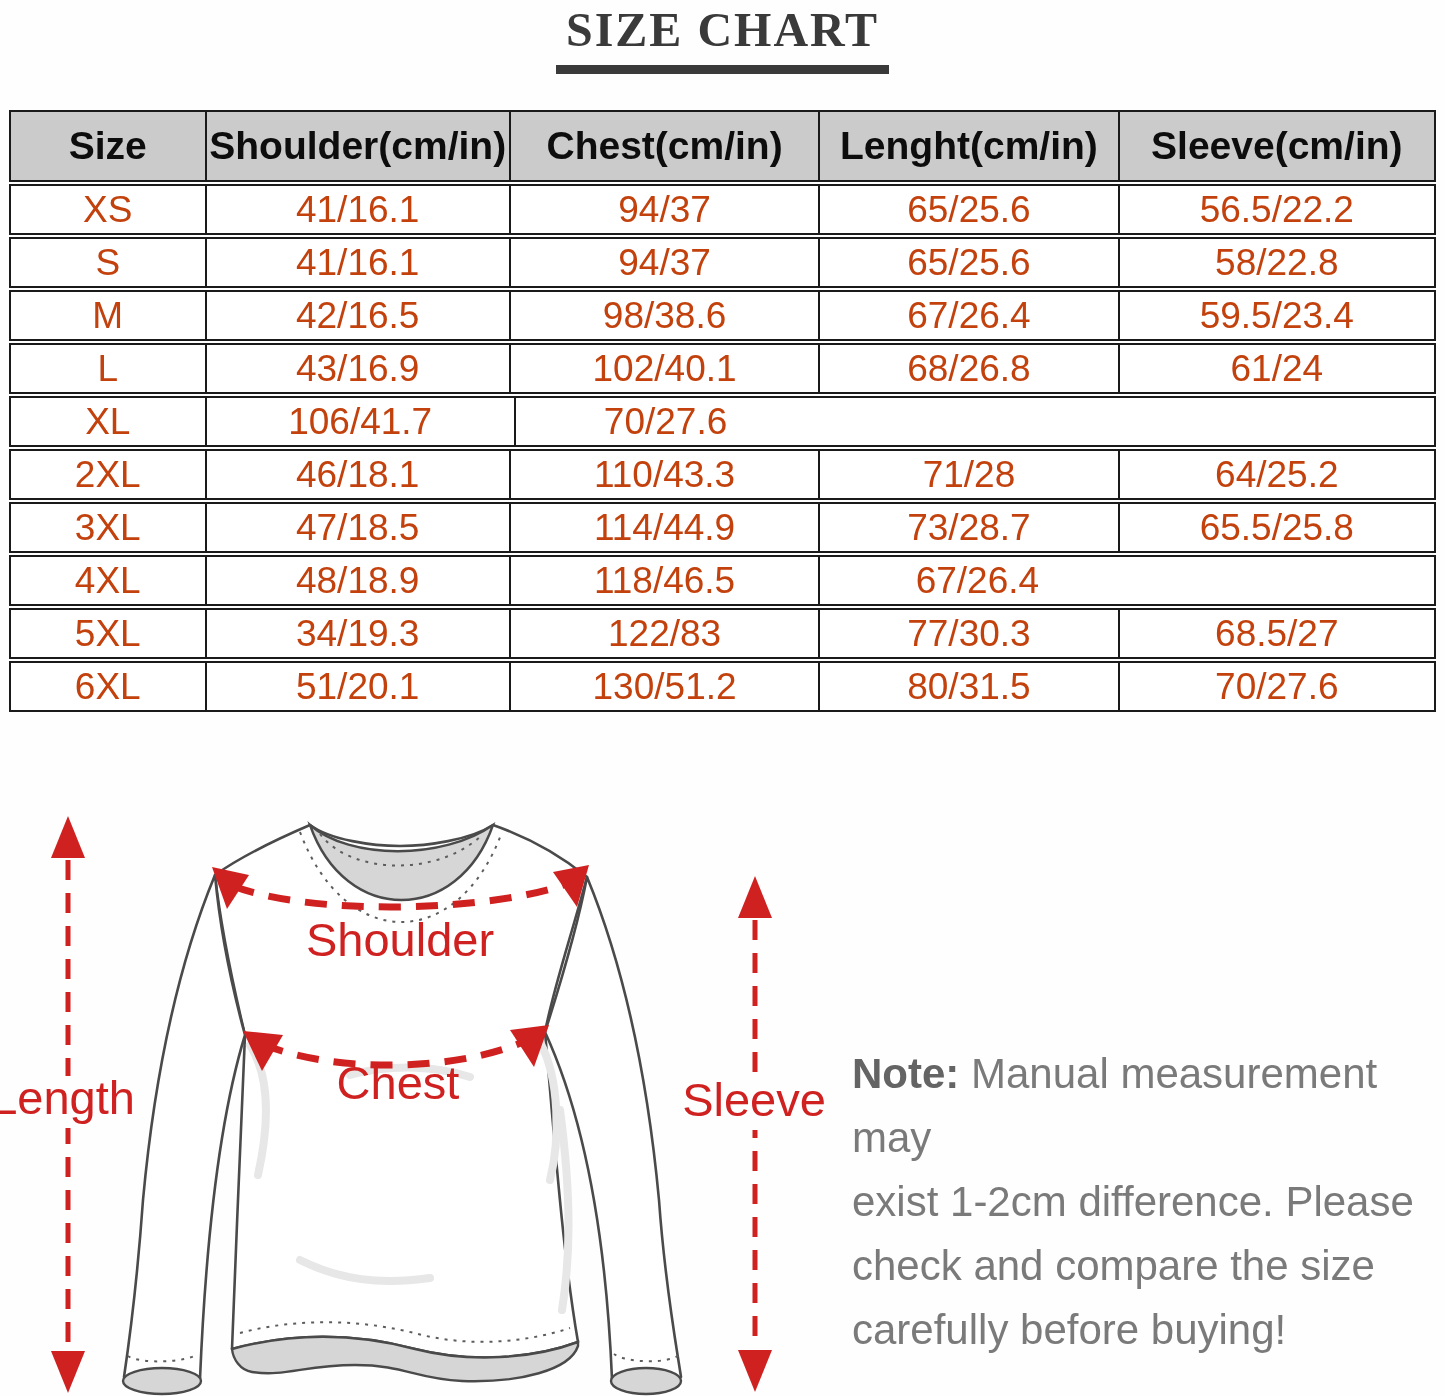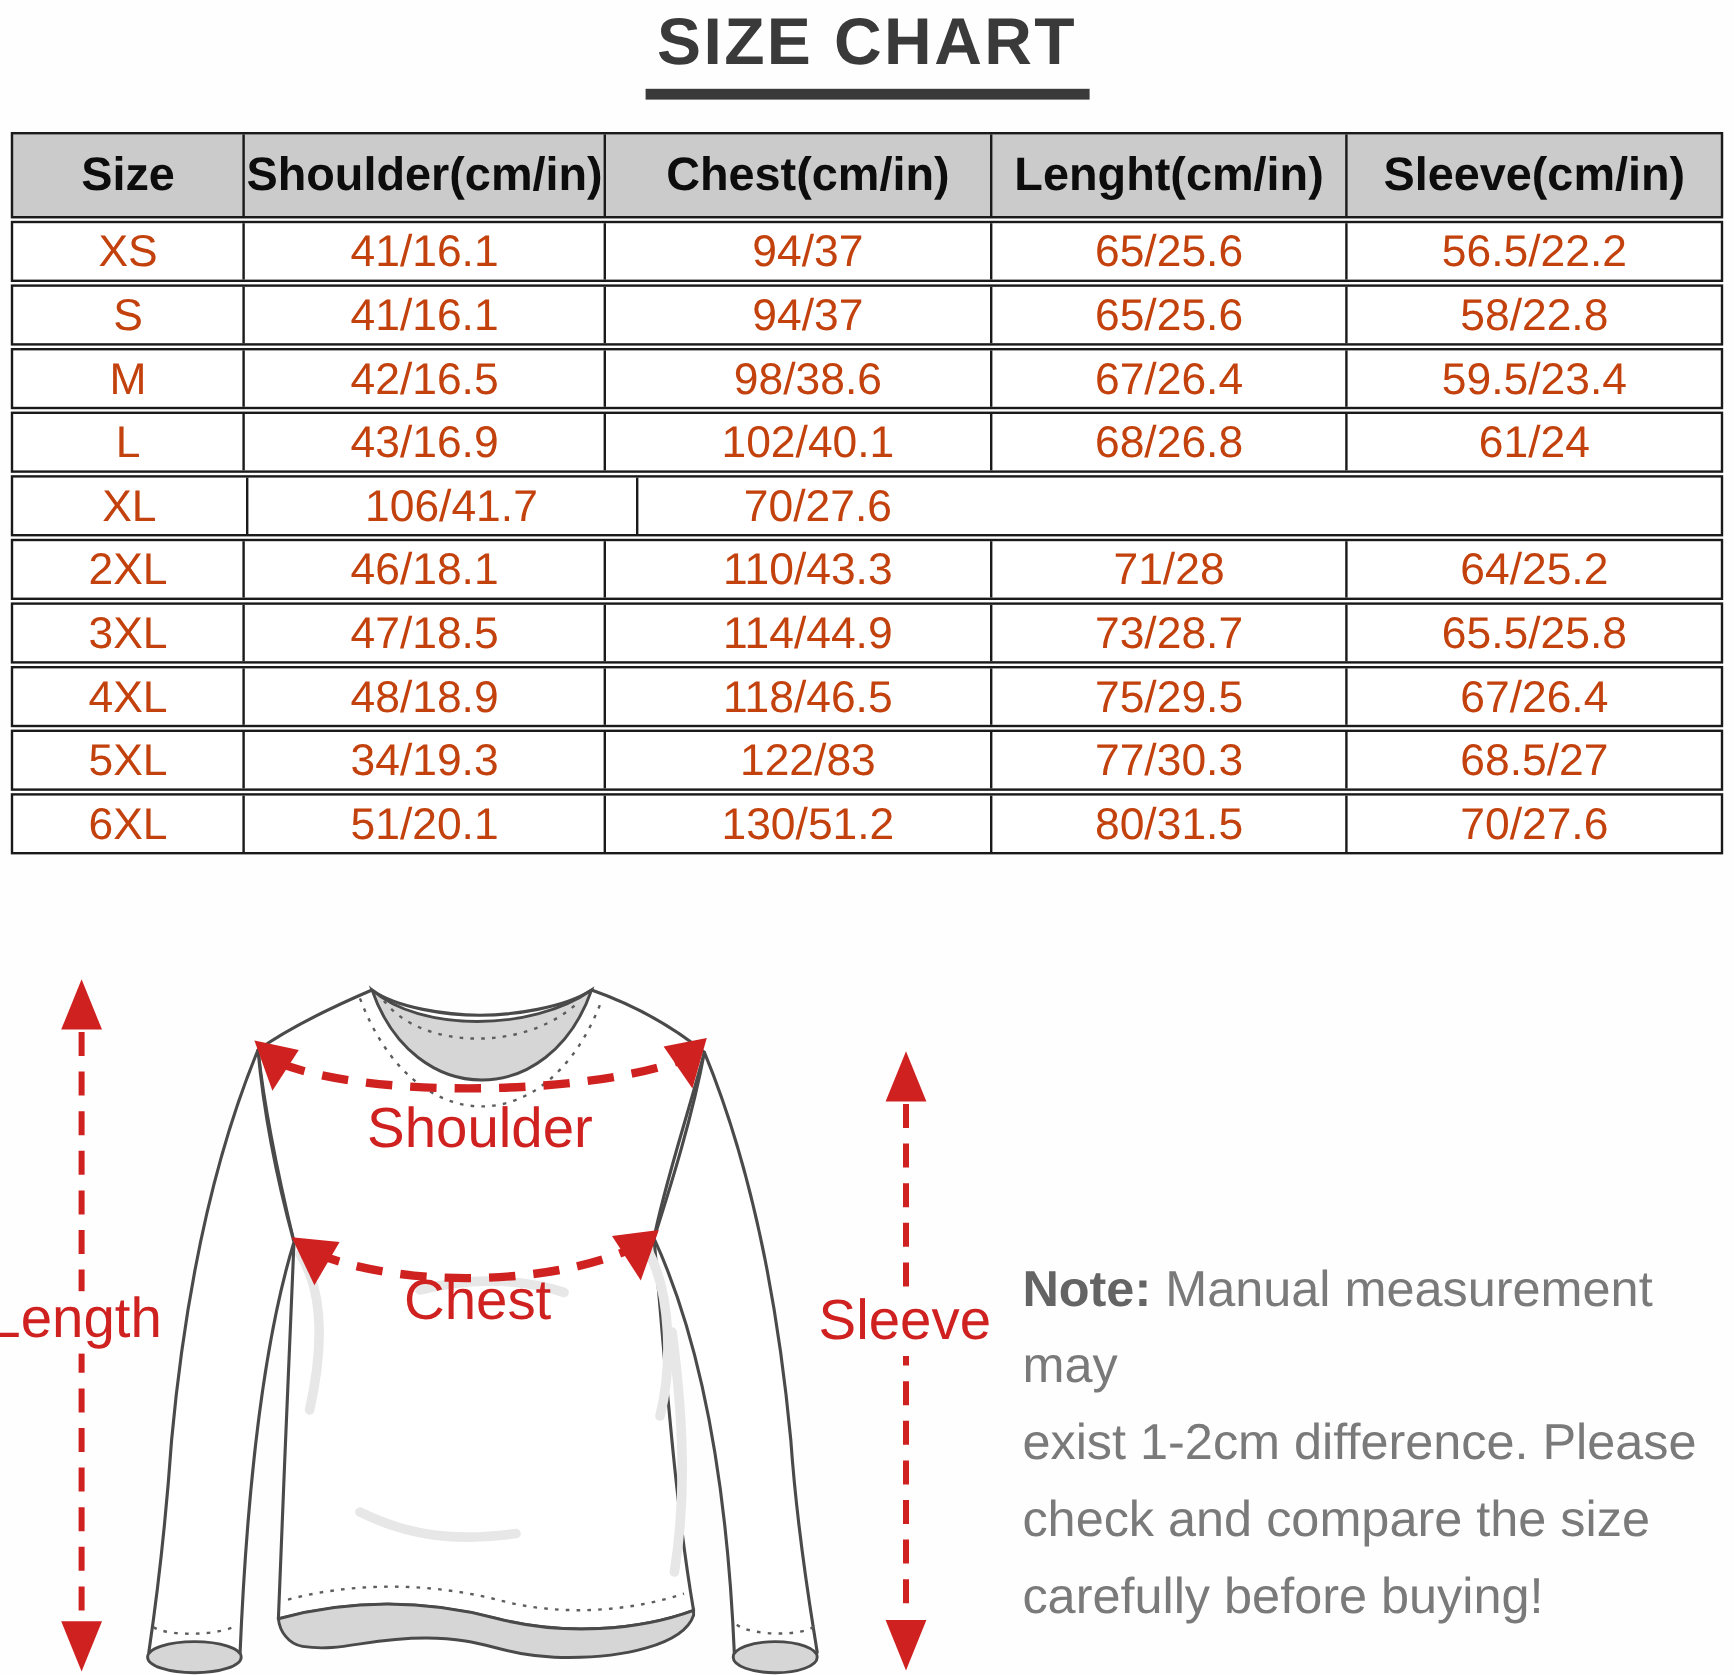--- a/index.html
+++ b/index.html
@@ -1,33 +1,33 @@
 <!DOCTYPE html>
 <html style="--accent_red: #d02121; --header_bg: #cbcbcb; --border_dark: #1a1a1a; --title_dark: #3a3a3a; --note_gray: #7a7a7a; --collar_gray: #d6d6d6; --sketch_line: #4a4a4a;"><head>
 <meta charset="utf-8">
 <style>
   html,body{margin:0;padding:0;width:1445px;height:1396px;overflow:hidden;background:#ffffff;
             font-family:"Liberation Sans", sans-serif;}
   .stage{position:relative;width:1445px;height:1396px;background:#fefefe;}
 
   
   .title{position:absolute;top:2px;left:0;right:0;text-align:center;}
-  .title span{display:inline-block;font-size:55px;font-weight:bold;letter-spacing:2px;
-              color:var(--title_dark);border-bottom:9px solid var(--title_dark);padding:0 10px 8px;}
+  .title span{display:inline-block;font-size:48px;font-weight:bold;letter-spacing:2px;
+              color:var(--title_dark);border-bottom:9px solid var(--title_dark);padding:0 10px 8px;font-family:Liberation Serif, serif;}
 
   
   .size-table{position:absolute;left:9px;top:110px;width:1427px;}
   .thead,.trow{display:flex;box-sizing:border-box;border:2px solid var(--border_dark);background:#fff;}
   .thead{background:var(--header_bg);height:72px;font-weight:bold;}
   .trow{height:51px;margin-top:2px;}
   .cell{display:flex;align-items:center;justify-content:center;box-sizing:border-box;
         border-right:2px solid var(--border_dark);font-size:37px;color:#c2410c;white-space:nowrap;}
   .thead .cell{font-size:39px;color:#0d0d0d;}
   .cell:last-child{border-right:none;}
-  .c0{width:13.74%;} .c1{width:21.39%;} .c2{width:21.74%;margin-left:16px;} .c3{width:21.04%;} .c4{width:22.09%;}
+  .c0{width:13.74%;} .c1{width:21.39%;} .c2{width:21.74%;} .c3{width:21.04%;} .c4{width:22.09%;}
 
   
   .diagram{position:absolute;left:0;top:780px;width:850px;height:616px;}
   .outline{fill:#ffffff;stroke:var(--sketch_line);stroke-width:2.6;stroke-linejoin:round;}
   .grayfill{fill:var(--collar_gray);stroke:var(--sketch_line);stroke-width:2.4;}
   .stitch{fill:none;stroke:#5d5d5d;stroke-width:2;stroke-dasharray:3 6;}
   .shade{fill:none;stroke:#e7e7e7;stroke-width:8;stroke-linecap:round;}
   .rline{stroke:var(--accent_red);stroke-width:5;stroke-dasharray:20 13;fill:none;}
   .rarc{stroke:var(--accent_red);stroke-width:7;stroke-dasharray:22 15;fill:none;}
   .rfill{fill:var(--accent_red);}
@@ -101,21 +101,20 @@
           <div class="cell c0">3XL</div>
           <div class="cell c1">47/18.5</div>
           <div class="cell c2">114/44.9</div>
           <div class="cell c3">73/28.7</div>
           <div class="cell c4">65.5/25.8</div>
         </div>
         <div class="trow">
           <div class="cell c0">4XL</div>
           <div class="cell c1">48/18.9</div>
           <div class="cell c2">118/46.5</div>
-          <div class="cell c3">75/29.5</div>
           <div class="cell c4">67/26.4</div>
         </div>
         <div class="trow">
           <div class="cell c0">5XL</div>
           <div class="cell c1">34/19.3</div>
           <div class="cell c2">122/83</div>
           <div class="cell c3">77/30.3</div>
           <div class="cell c4">68.5/27</div>
         </div>
         <div class="trow">

